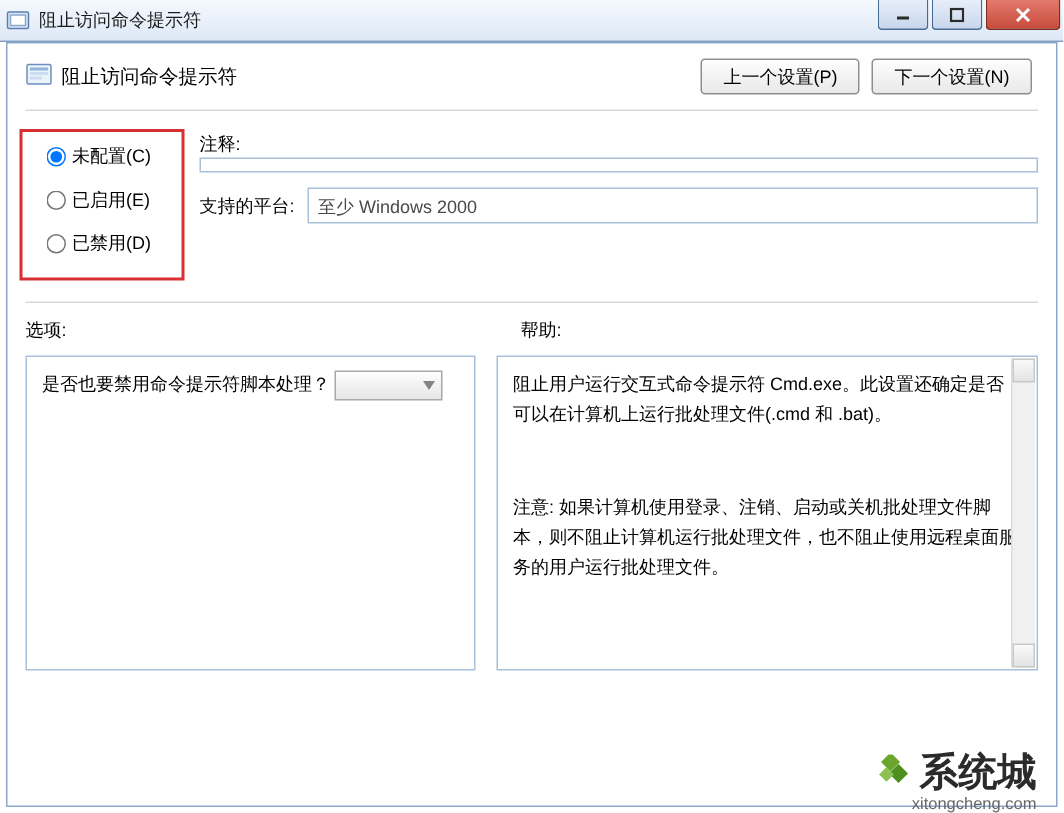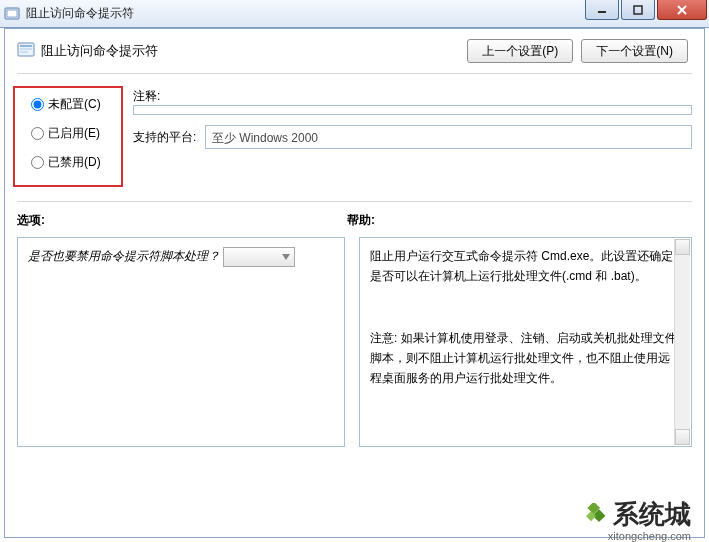--- a/index.html
+++ b/index.html
@@ -64,28 +64,28 @@
     flex:1; height:78px;
     border:1px solid #aac0da; background:#fff;
     overflow:auto; padding:4px;
   }
   .platform-row { display:flex; align-items:center; margin-top:10px;}
   .platform-box {
     flex:1; height:24px; border:1px solid #aac0da;
     padding:4px 6px; color:#4a4a4a;
   }
   hr.sep2 { border:none; border-top:1px solid #d8d8d8; margin:14px 0 10px 0;}
-  .labels2 { display:flex;font-weight:bold; }
+  .labels2 { display:flex; }
   .labels2 .l { width:330px;}
   .panels { display:flex; gap:14px; margin-top:8px; height:210px;}
   .panel {
     border:1px solid #aac0da; background:#fff; position:relative;
     overflow:auto; padding:8px 10px; line-height:1.7;
   }
-  .panel.left { width:328px;font-style:italic;}
+  .panel.left { width:300px;}
   .panel.right { flex:1;}
   .combo {
     width:72px; height:20px; border:1px solid #a8a8a8;
     background:linear-gradient(#fefefe,#e6e6e6);
     display:inline-flex; align-items:center; justify-content:flex-end;
     padding-right:4px; vertical-align:middle;
   }
   .combo svg{opacity:.7}
   .scrollbar-v {
     position:absolute; right:1px; top:1px; bottom:1px; width:16px;

